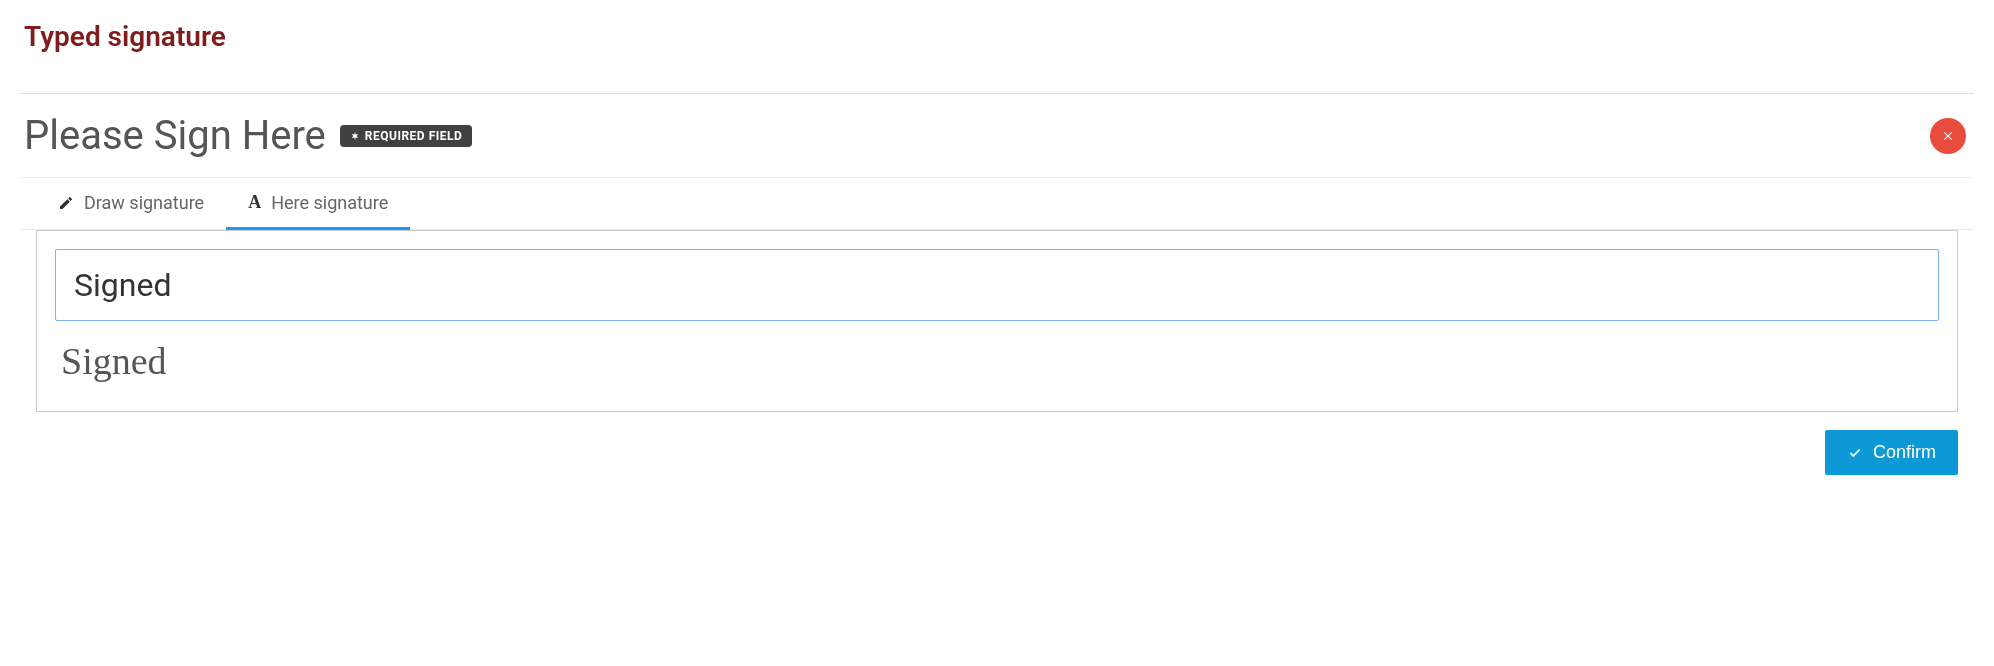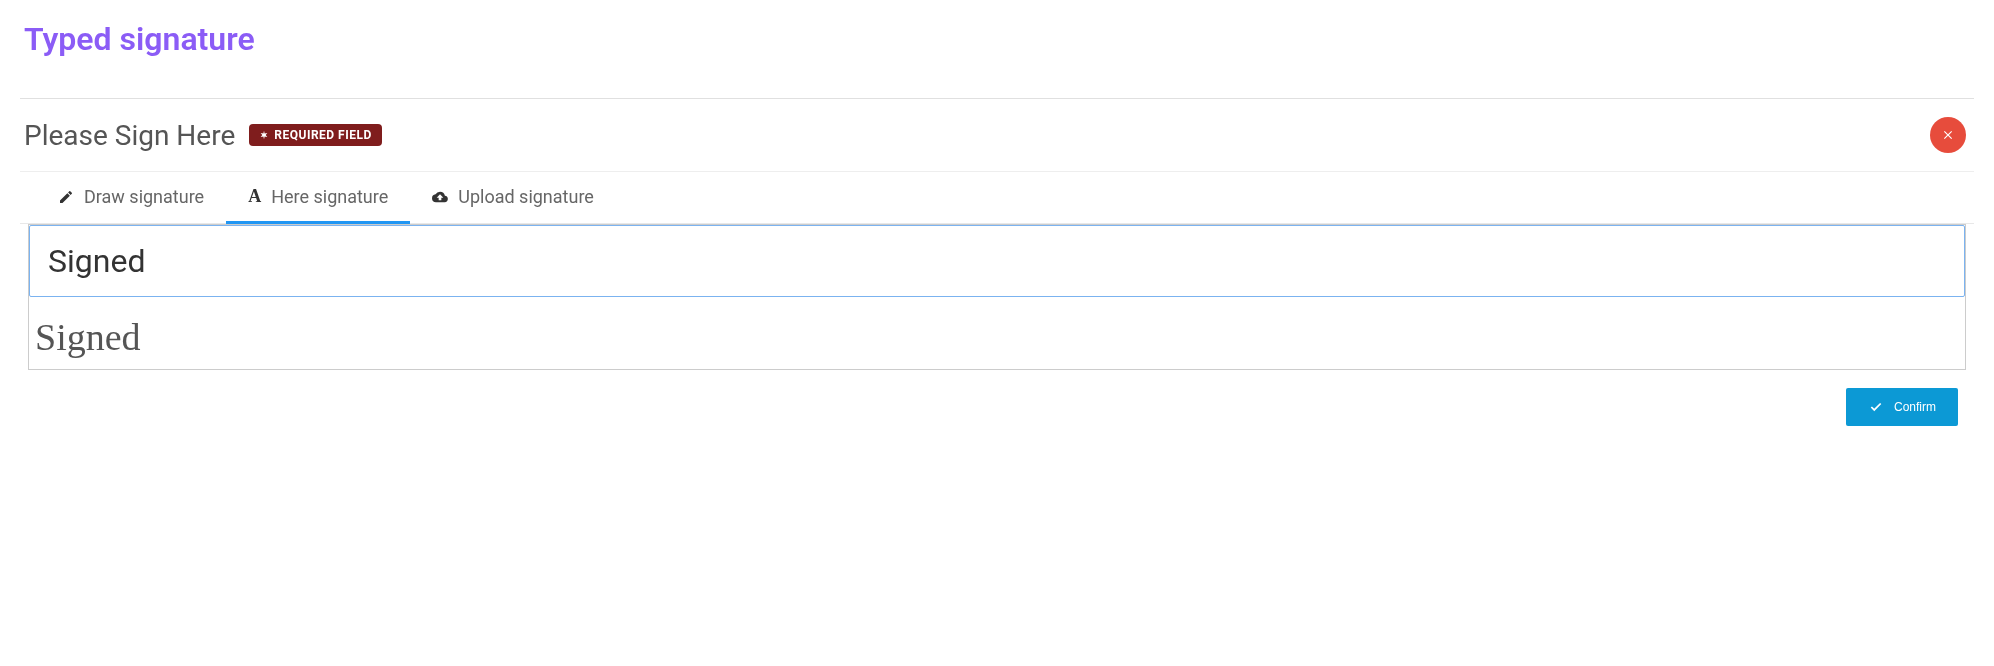--- a/index.html
+++ b/index.html
@@ -8,23 +8,23 @@
       padding: 0;
     }
     body {
       font-family: -apple-system, BlinkMacSystemFont, "Segoe UI", Roboto, "Helvetica Neue", Arial, sans-serif;
       background: #fff;
       padding: 20px;
       color: #333;
       width: 1994px;
     }
     .page-title {
-      font-size: 32px;
+      font-size: 28px;
       font-weight: 600;
-      color: #8b5cf6;
+      color: #7f1d1d;
       margin-bottom: 40px;
       padding-left: 4px;
     }
     .signature-panel {
       border-top: 1px solid #e0e0e0;
       position: relative;
     }
     .panel-header {
       display: flex;
       align-items: center;
@@ -32,26 +32,26 @@
       padding: 18px 0;
       border-bottom: 1px solid #eee;
     }
     .header-left {
       display: flex;
       align-items: center;
       gap: 14px;
       padding-left: 4px;
     }
     .sign-here-title {
-      font-size: 28px;
+      font-size: 40px;
       font-weight: 400;
       color: #555;
     }
     .required-badge {
-      background: #7f1d1d;
+      background: #404040;
       color: #fff;
       font-size: 12px;
       font-weight: 700;
       padding: 4px 10px;
       border-radius: 4px;
       display: inline-flex;
       align-items: center;
       gap: 5px;
       letter-spacing: 0.5px;
     }
@@ -105,21 +105,22 @@
       fill: #333;
     }
     .tab .font-icon {
       font-family: Georgia, serif;
       font-weight: bold;
       font-size: 18px;
       color: #333;
     }
     .signature-box {
       border: 1px solid #ccc;
-      margin: 0 8px;
+      margin: 0 16px;
+      padding: 18px;
     }
     .signature-input {
       width: 100%;
       padding: 16px 18px;
       font-size: 32px;
       border: 1px solid #7bb3f0;
       outline: none;
       color: #333;
       font-family: inherit;
       border-radius: 2px;
@@ -133,21 +134,21 @@
     .actions {
       display: flex;
       justify-content: flex-end;
       padding: 18px 16px 0 0;
     }
     .confirm-btn {
       background: #0c99d5;
       color: #fff;
       border: none;
       padding: 12px 22px;
-      font-size: 12px;
+      font-size: 18px;
       cursor: pointer;
       display: inline-flex;
       align-items: center;
       gap: 10px;
       border-radius: 2px;
     }
     .confirm-btn svg {
       width: 16px;
       height: 14px;
       fill: none;
@@ -183,26 +184,20 @@
     <div class="tab">
       <svg viewBox="0 0 24 24">
           <path d="M3 17.25V21h3.75L17.81 9.94l-3.75-3.75L3 17.25zM20.71 7.04a1 1 0 0 0 0-1.41l-2.34-2.34a1 1 0 0 0-1.41 0l-1.83 1.83 3.75 3.75 1.83-1.83z"></path>
         </svg>
       <span>Draw signature</span>
     </div>
     <div class="tab active">
       <span class="font-icon">A</span>
       <span>Here signature</span>
     </div>
-    <div class="tab">
-      <svg viewBox="0 0 24 24">
-          <path d="M19.35 10.04A7.49 7.49 0 0 0 12 4a7.5 7.5 0 0 0-6.65 4.04A6 6 0 0 0 6 20h13a5 5 0 0 0 .35-9.96zM14 13v4h-4v-4H7l5-5 5 5h-3z"></path>
-        </svg>
-      <span>Upload signature</span>
-    </div>
   </div>
 
   <div class="signature-box">
     <input type="text" class="signature-input" value="Signed" style="">
     <div class="signature-preview">Signed</div>
   </div>
 
   <div class="actions">
     <button class="confirm-btn">
       <svg viewBox="0 0 24 24">

